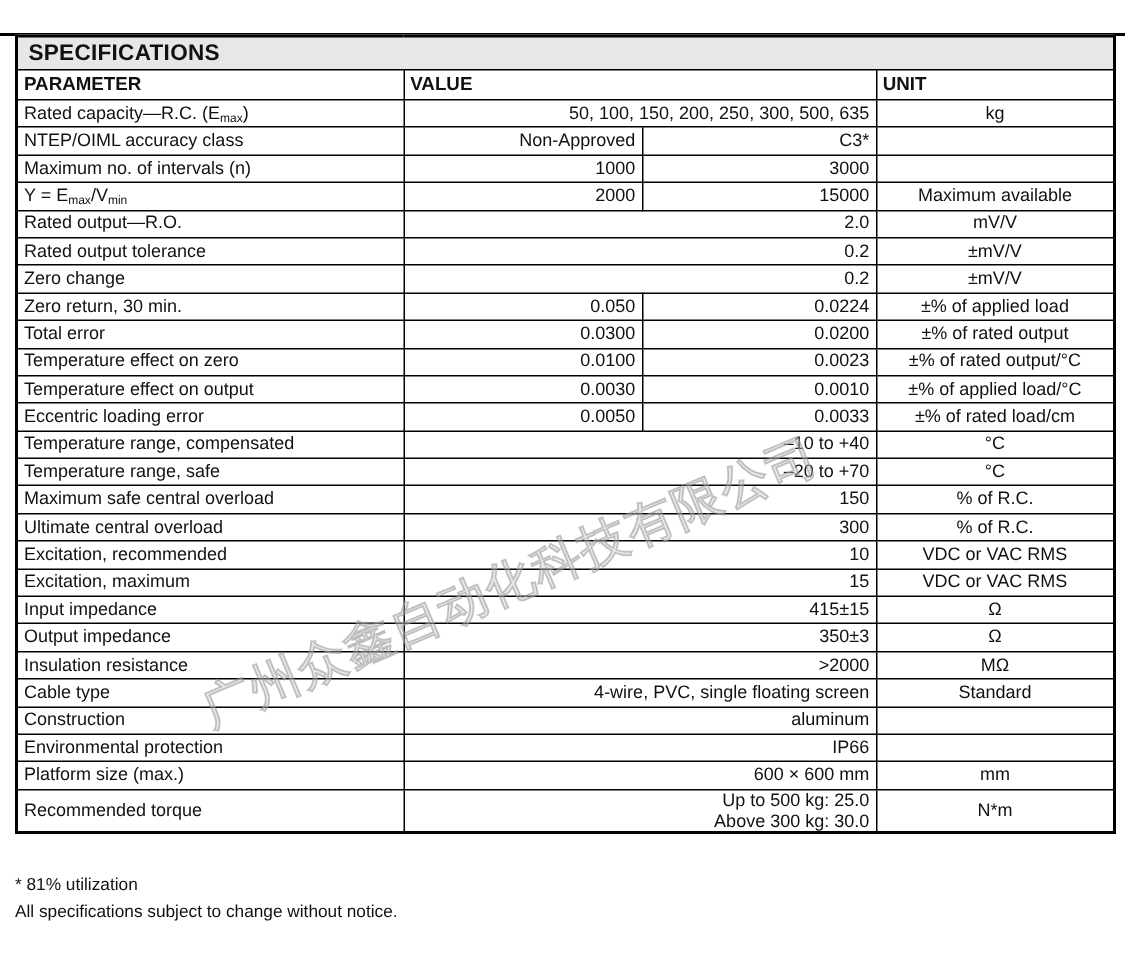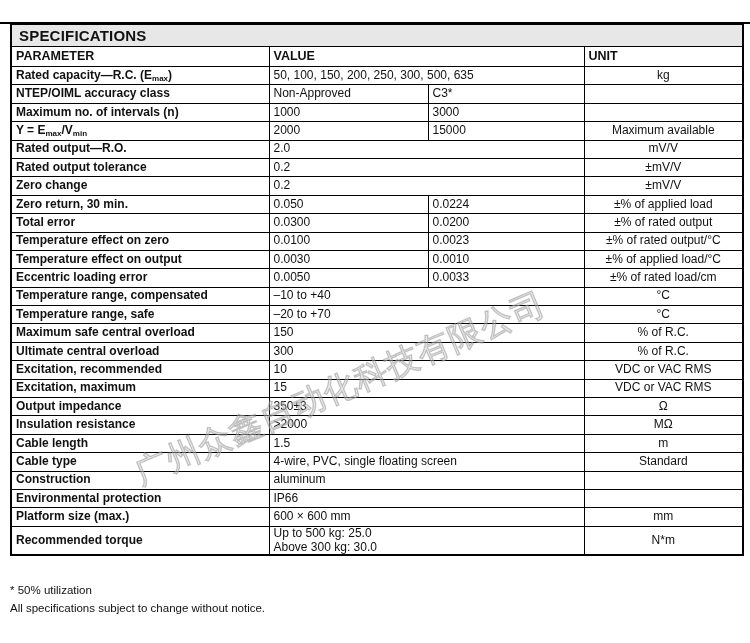--- a/index.html
+++ b/index.html
@@ -21,22 +21,22 @@
   }
   tr.title-row td{
     background:#e7e7e7;font-size:15px;font-weight:bold;height:21px;
     text-align:left;padding-left:7px;letter-spacing:0.2px;
     border-bottom:1.5px solid #000;
   }
   tr.header-row td{
     font-weight:bold;text-align:left;height:19px;font-size:12.5px;background:#fff;
   }
   tr.data-row{height:18.4px;}
-  td.param{font-weight:bold;text-align:left;padding-left:7px;}
-  td.val{text-align:left;white-space:pre-line;line-height:1.3;}
+  td.param{font-weight:normal;text-align:left;padding-left:7px;}
+  td.val{text-align:right;white-space:pre-line;line-height:1.3;}
   td.unit{text-align:center;}
   sub{font-size:8px;line-height:0;vertical-align:-2px;}
   .footnote{
     position:absolute;left:10px;font-size:11.5px;color:#111;
   }
   .footnote.f1{top:584px;}
   .footnote.f2{top:602px;}
   .watermark{
     position:absolute;left:118px;top:360px;width:474px;
     transform:rotate(-23deg);transform-origin:center center;
@@ -161,33 +161,33 @@
           <td class="param">Excitation, recommended</td>
           <td colspan="2" class="val">10</td>
           <td class="unit">VDC or VAC RMS</td>
         </tr>
         <tr class="data-row">
           <td class="param">Excitation, maximum</td>
           <td colspan="2" class="val">15</td>
           <td class="unit">VDC or VAC RMS</td>
         </tr>
         <tr class="data-row">
+          <td class="param">Input impedance</td>
+          <td colspan="2" class="val">415±15</td>
+          <td class="unit">Ω</td>
+        </tr>
+        <tr class="data-row">
           <td class="param">Output impedance</td>
           <td colspan="2" class="val">350±3</td>
           <td class="unit">Ω</td>
         </tr>
         <tr class="data-row">
           <td class="param">Insulation resistance</td>
           <td colspan="2" class="val">&gt;2000</td>
           <td class="unit">MΩ</td>
-        </tr>
-        <tr class="data-row">
-          <td class="param">Cable length</td>
-          <td colspan="2" class="val">1.5</td>
-          <td class="unit">m</td>
         </tr>
         <tr class="data-row">
           <td class="param">Cable type</td>
           <td colspan="2" class="val">4-wire, PVC, single floating screen</td>
           <td class="unit">Standard</td>
         </tr>
         <tr class="data-row">
           <td class="param">Construction</td>
           <td colspan="2" class="val">aluminum</td>
           <td class="unit"></td>
@@ -207,14 +207,14 @@
           <td colspan="2" class="val">Up to 500 kg: 25.0
 Above 300 kg: 30.0</td>
           <td class="unit">N*m</td>
         </tr>
       </tbody>
   </table>
 </div>
 
 <div class="watermark">广州众鑫自动化科技有限公司</div>
 
-<div class="footnote f1">* 50% utilization</div>
+<div class="footnote f1">* 81% utilization</div>
 <div class="footnote f2">All specifications subject to change without notice.</div>
 
 </body></html>

